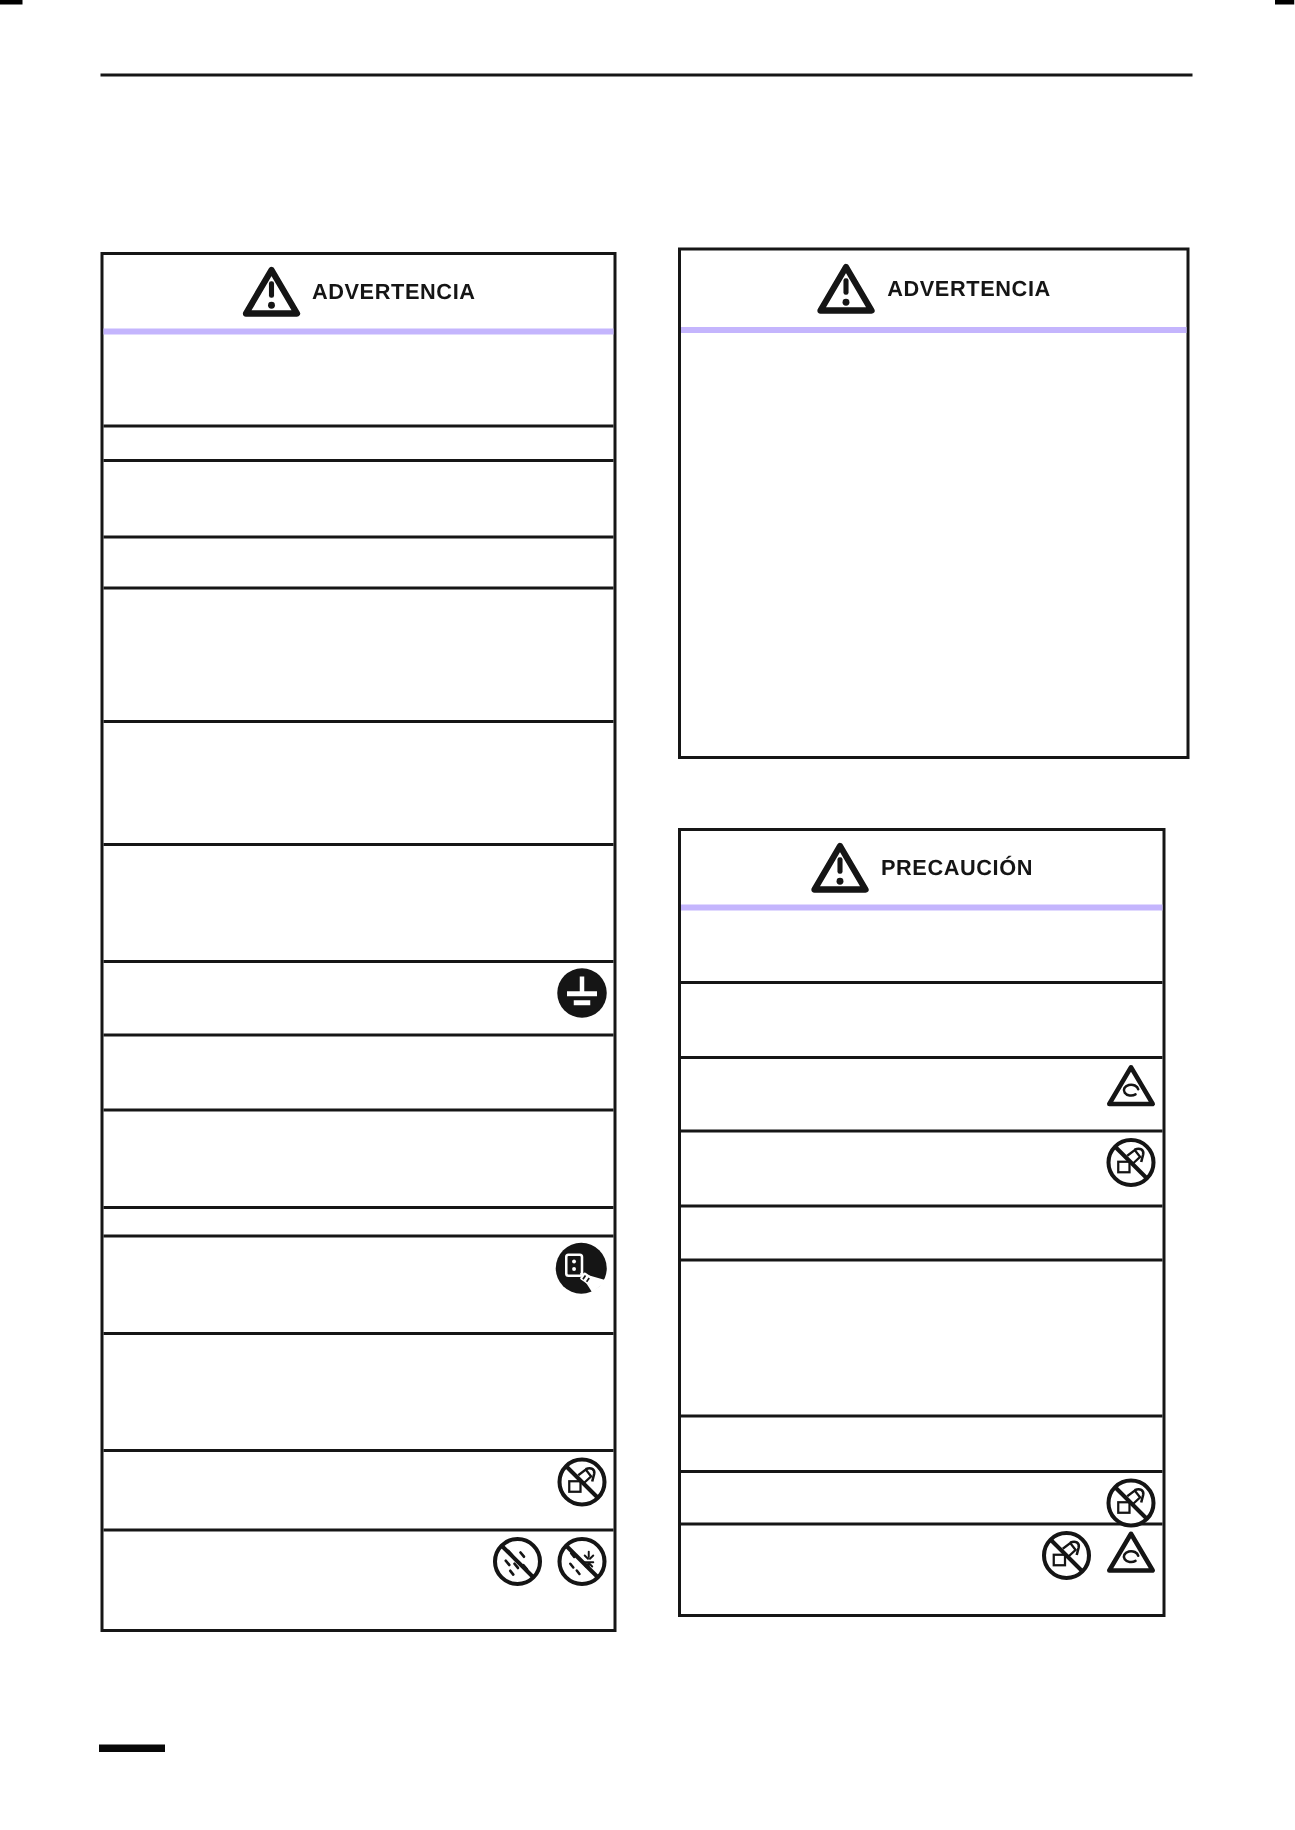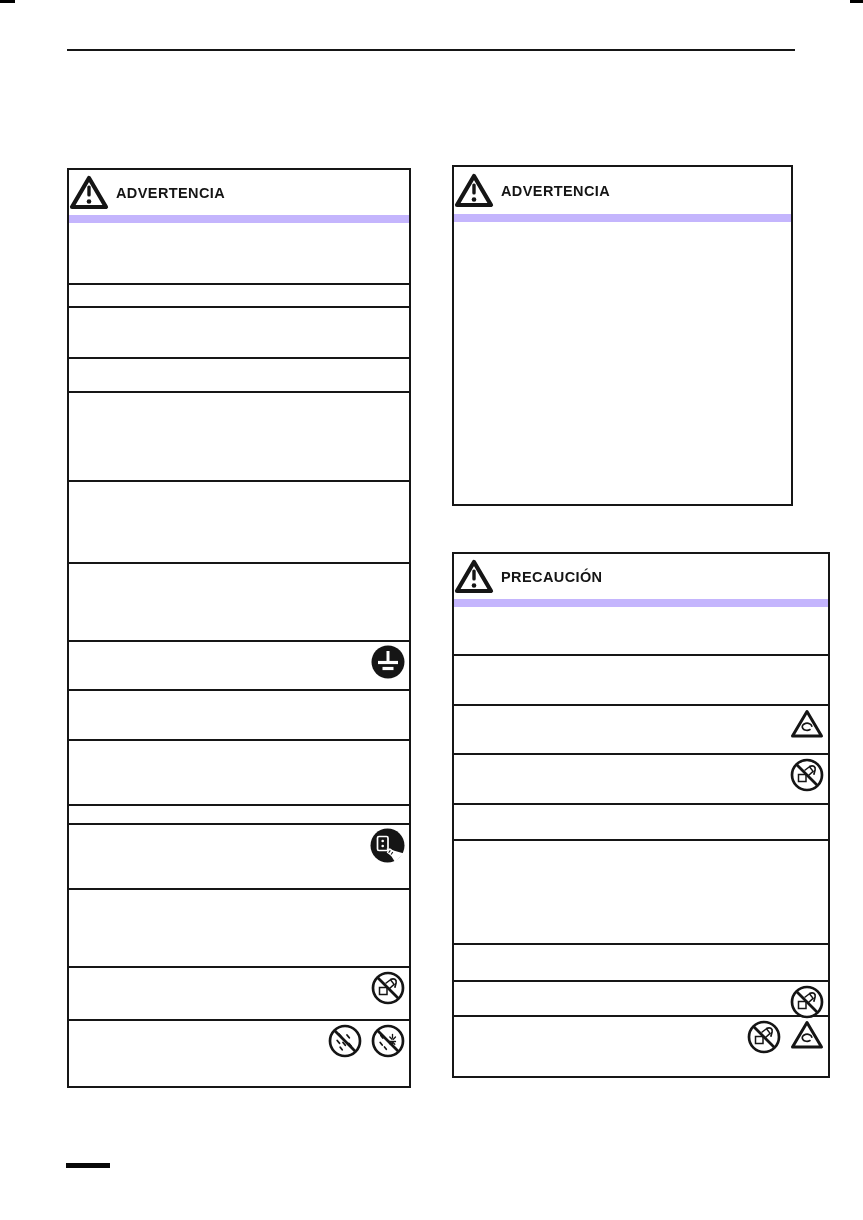--- a/index.html
+++ b/index.html
@@ -13,25 +13,25 @@
   .crop-mark{position:absolute;background:#000}
   .crop-mark.tl{left:0;top:0;width:15px;height:3px}
   .crop-mark.tr{left:850px;top:0;width:13px;height:3px}
 
   .top-rule{position:absolute;left:67px;top:49px;width:728px;height:2px;background:#161616}
   .footer-bar{position:absolute;left:66px;top:1163px;width:44px;height:5px;background:#080808}
 
   .wtable{position:absolute;border:2px solid #161616;background:#fff;box-sizing:border-box}
   .left-table{left:67px;top:168px;width:344px;height:920px}
   .right-table{left:452px;top:165px;width:341px;height:341px}
-  .caution-table{left:452px;top:552px;width:378px;height:526px}
+  .caution-table{left:452px;top:552px;width:325px;height:526px}
 
   .thead{
-    display:flex;align-items:center;gap:7px;
-    border-bottom:8px solid #c4b5fd;box-sizing:border-box;
+    display:flex;align-items:center;justify-content:center;gap:7px;
+    border-bottom:4px solid #c4b5fd;box-sizing:border-box;
   }
   .left-table .thead{height:53px}
   .right-table .thead{height:55px}
   .caution-table .thead{height:53px}
   .hlabel{font-weight:bold;font-size:14.5px;letter-spacing:.4px;white-space:nowrap}
   .hicon{display:inline-flex;line-height:0}
 
   .trow{
     border-bottom:2px solid #161616;box-sizing:border-box;
     display:flex;justify-content:flex-end;align-items:flex-start;

